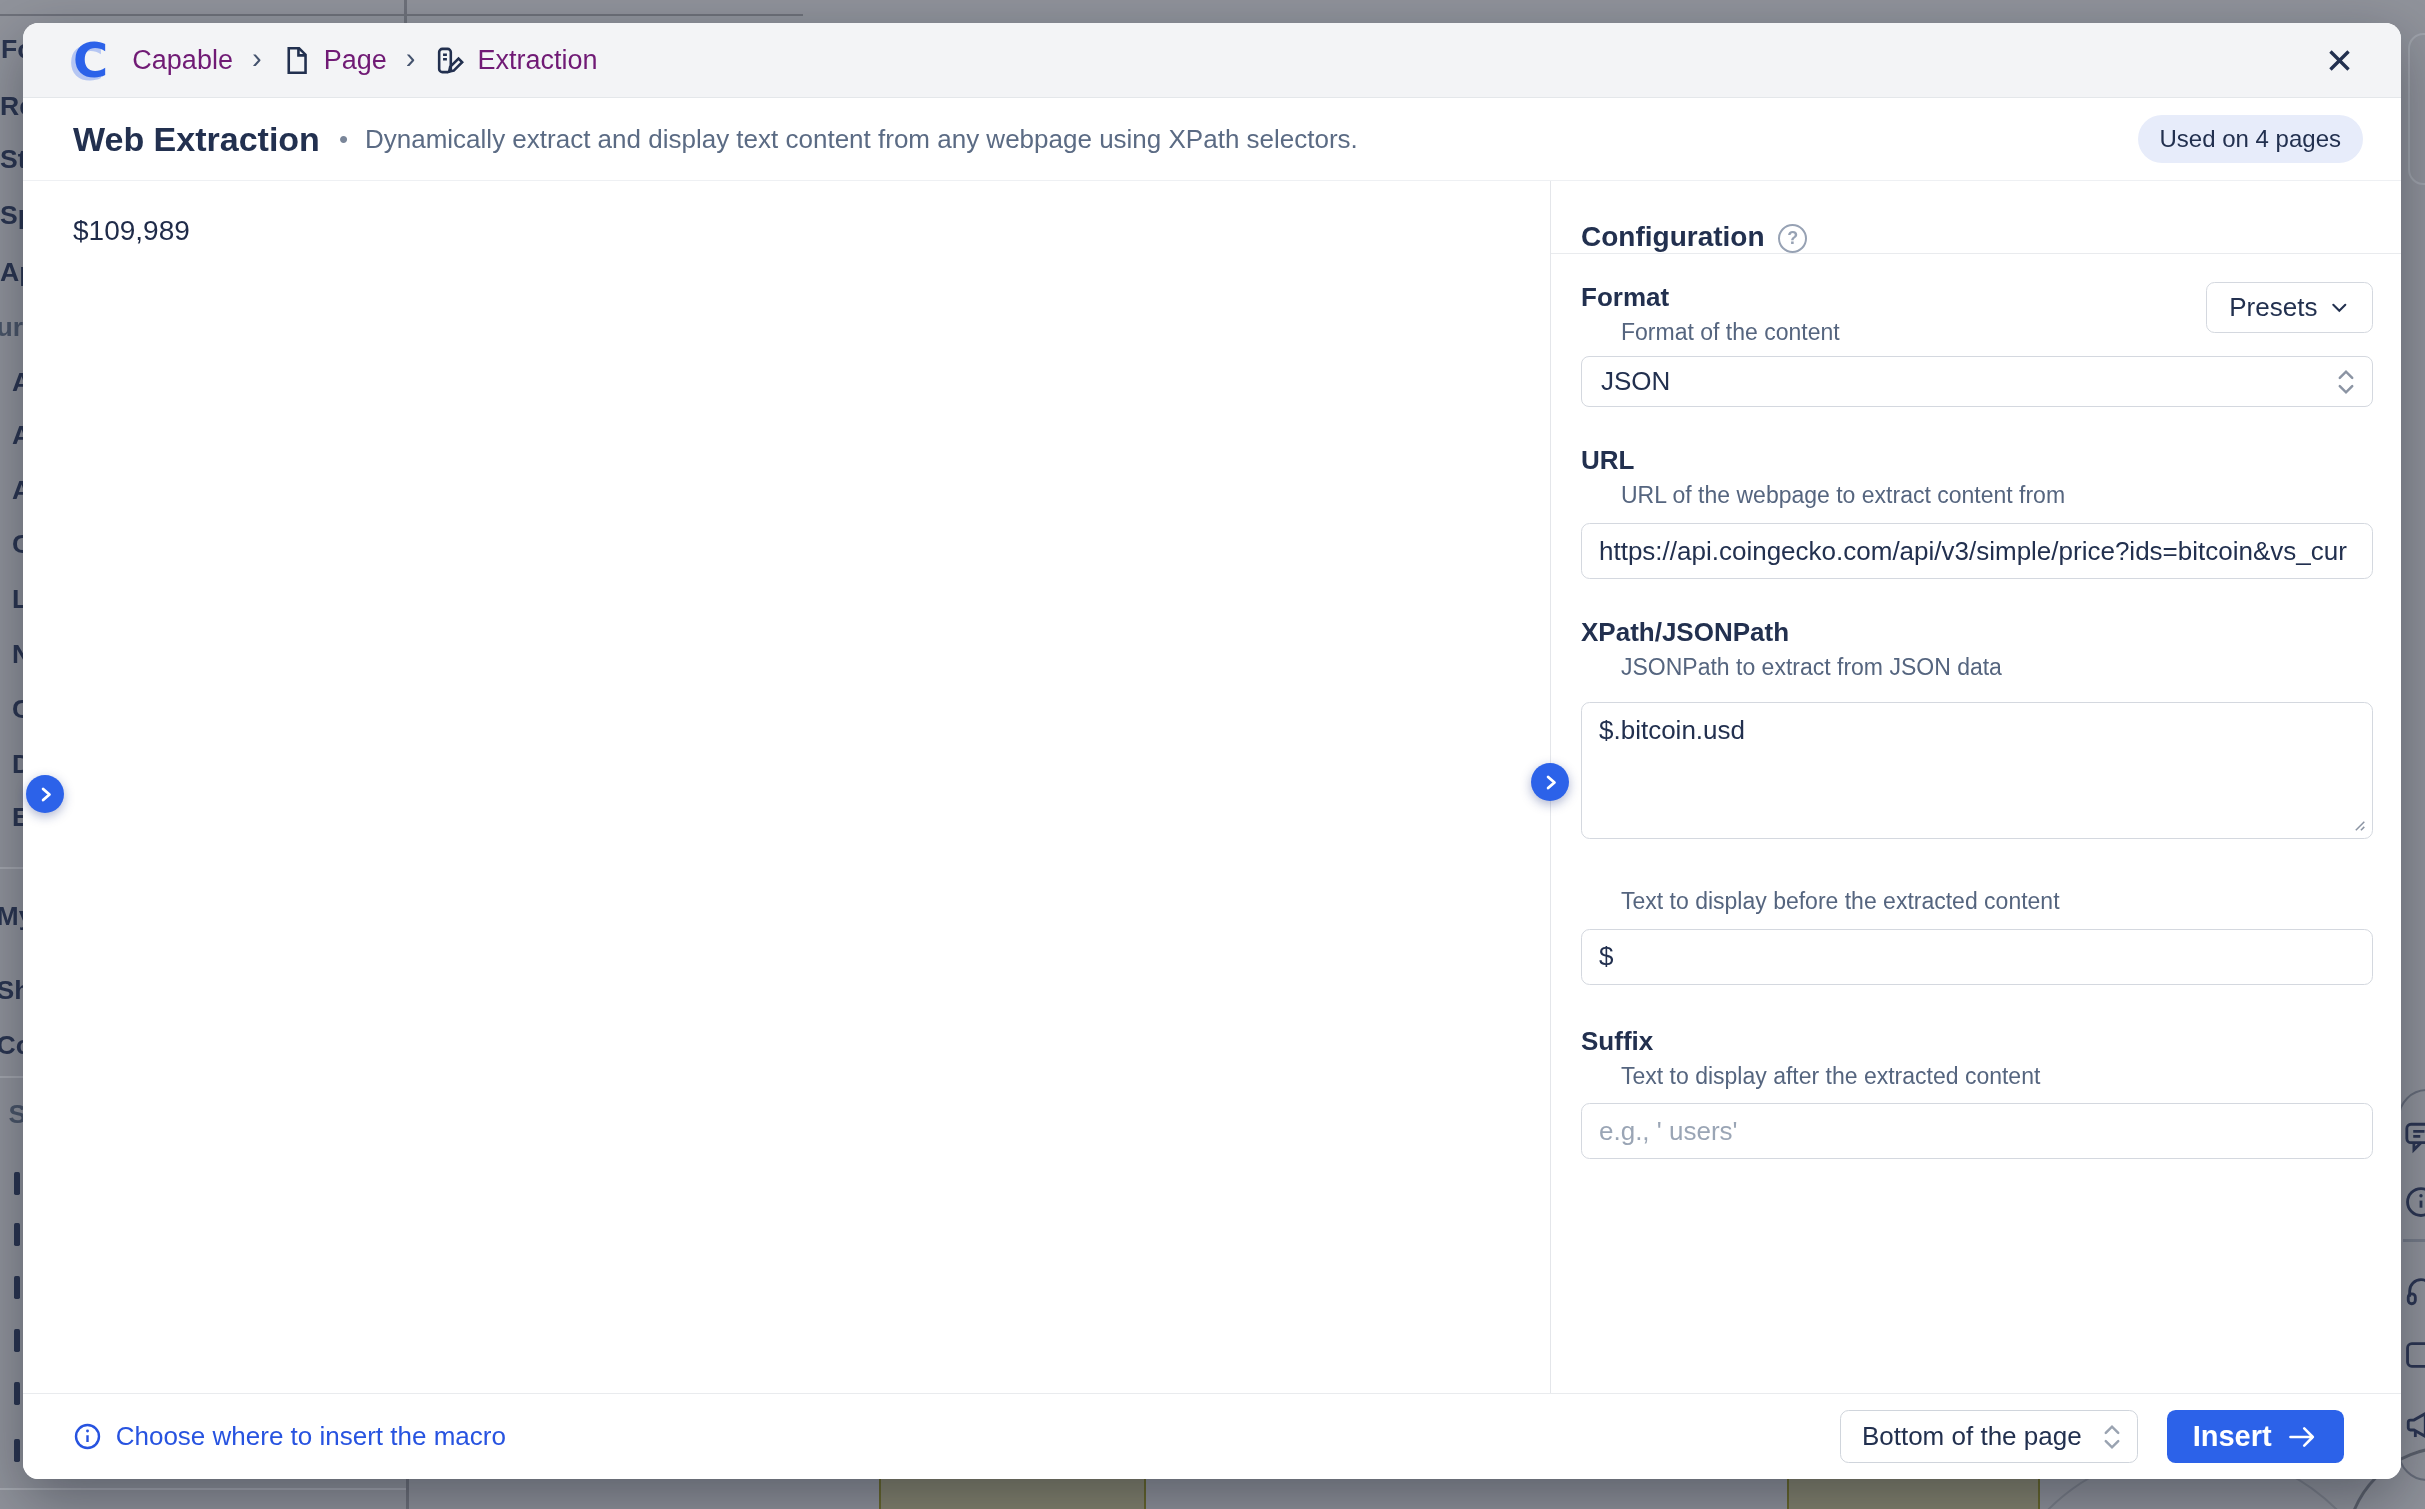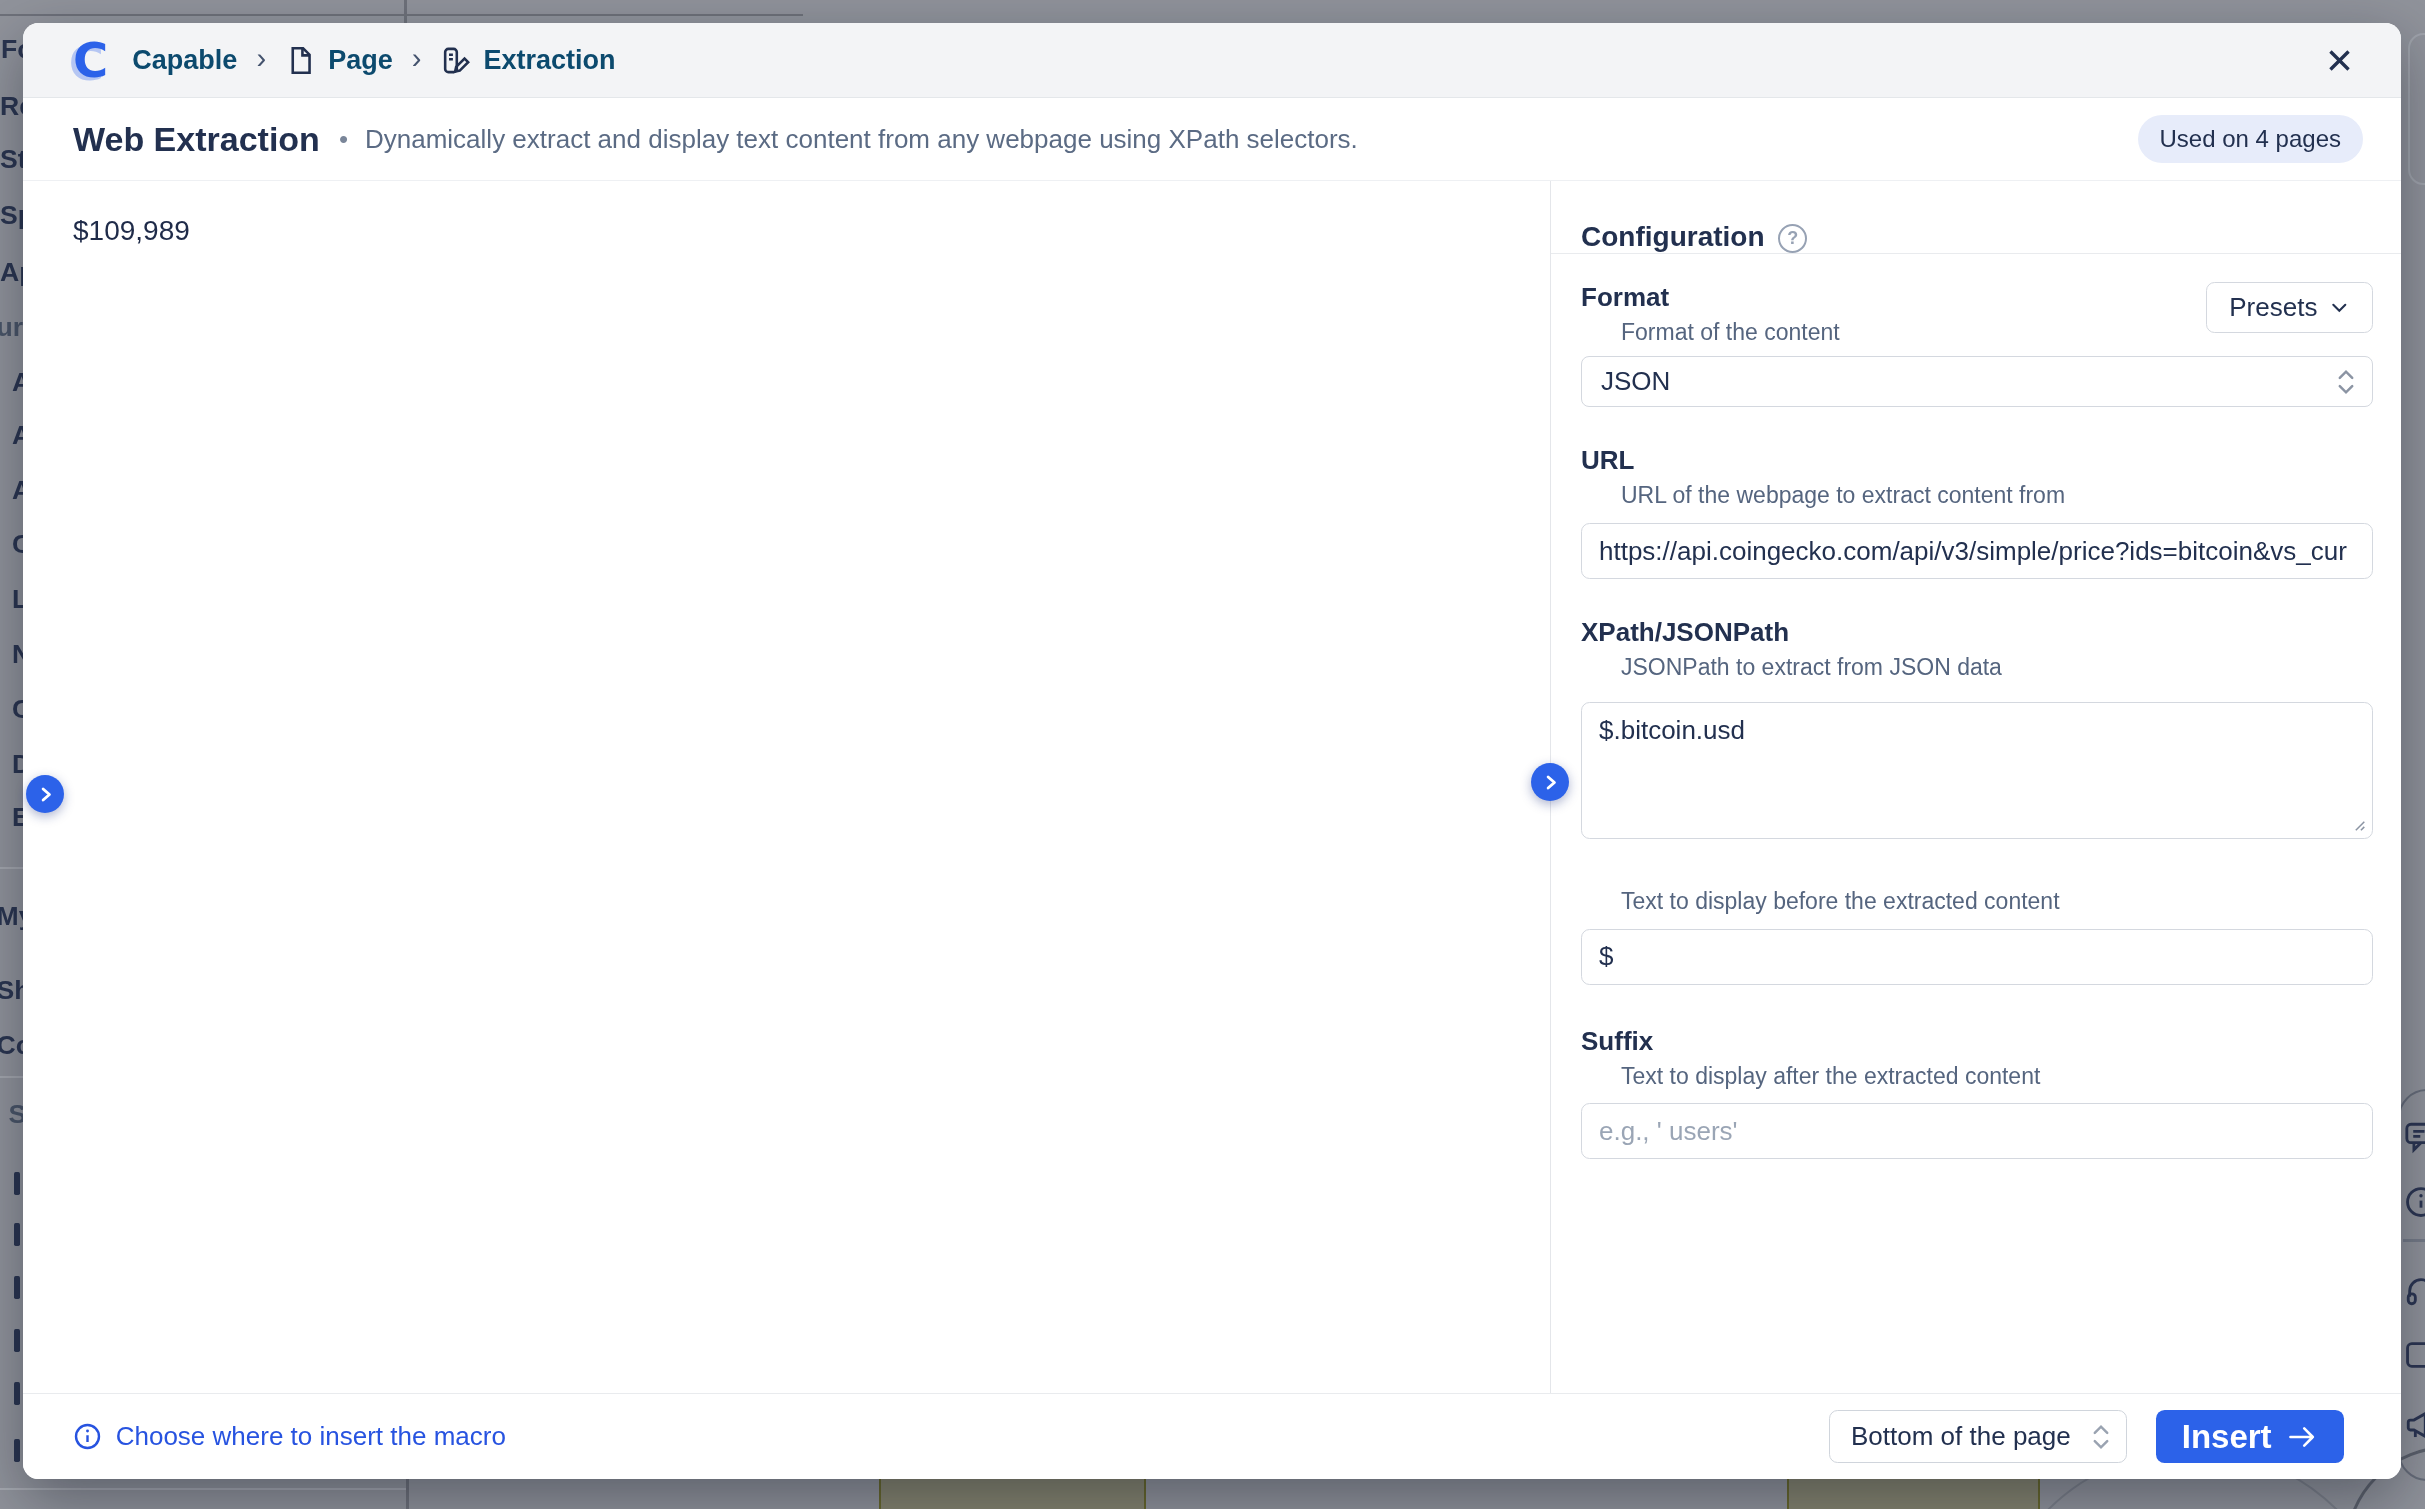--- a/index.html
+++ b/index.html
@@ -26,21 +26,21 @@
 
   
   .modal { position:absolute; left:23px; top:23px; width:2378px; height:1456px; background:#ffffff;
            border-radius:15.4px; box-shadow:0 20.6px 60px rgba(10,15,30,.38); display:flex; flex-direction:column; overflow:hidden; }
 
   .crumb-bar { height:75px; flex:0 0 75px; background:#f3f4f6; border-bottom:1.7px solid #e4e7ea;
                display:flex; align-items:center; justify-content:space-between; padding:0 38px 0 50px; }
   .crumbs { display:flex; align-items:center; gap:19px; }
   .logo { font-size:48px; font-weight:900; color:#2c62e9; line-height:1; margin-right:5.1px;
           text-shadow:-4.3px 2.6px 0 rgba(130,160,240,.55); font-family:"DejaVu Sans",sans-serif; }
-  .crumb { font-size:27px; font-weight:700; color:#0c4a6e; }
+  .crumb { font-size:27px; font-weight:400; color:#701a75; }
   .crumb-sep { font-size:29px; color:#44536e; font-weight:400; transform:translateY(-1.7px); }
   .crumb-ic { width:31px; height:31px; color:#22304f; margin-right:-6.9px; }
   .close-btn { width:48px; height:48px; border:none; background:transparent; color:#22304f; cursor:pointer;
                display:flex; align-items:center; justify-content:center; }
 
   .title-row { height:83px; flex:0 0 83px; display:flex; align-items:center; padding:0 38px 0 50px;
                border-bottom:1.7px solid #eef0f3; background:#fff; }
   .page-title { font-size:34px; font-weight:700; color:#22304f; }
   .title-dot { font-size:26px; color:#7a8699; margin:0 17px 0 19px; }
   .title-desc { font-size:26px; color:#5b6b84; flex:1; }
@@ -80,21 +80,21 @@
   .resize-corner { position:absolute; right:6.9px; bottom:6.9px; color:#8b94a3; }
 
   .foot { height:86px; flex:0 0 86px; border-top:1.7px solid #e9ebee; display:flex; align-items:center;
           justify-content:space-between; padding:0 57px 0 50px; background:#fff; }
   .hint-link { display:flex; align-items:center; gap:13.7px; font-size:26px; color:#2753e0; text-decoration:none; cursor:pointer; }
   .foot-right { display:flex; align-items:center; gap:29px; }
   .pos-select { position:relative; display:flex; align-items:center; height:53px; border:1.7px solid #d0d5dc; border-radius:8.6px;
                 background:#fff; font-size:26px; color:#22304f; padding:0 55px 0 20.6px; cursor:pointer; font-family:inherit; }
   .pos-select .carets { position:absolute; right:13.7px; top:50%; transform:translateY(-50%); color:#9aa3b1; }
   .insert-btn { display:flex; align-items:center; gap:15.4px; height:53px; padding:0 26px; background:#2c62e9; border:none;
-                border-radius:8.6px; color:#fff; font-size:33px; font-weight:600; cursor:pointer; font-family:inherit; }
+                border-radius:8.6px; color:#fff; font-size:29px; font-weight:600; cursor:pointer; font-family:inherit; }
 
   .round-btn { position:absolute; width:38px; height:38px; border-radius:50%; background:#2c62e9; border:none; cursor:pointer;
                display:flex; align-items:center; justify-content:center; box-shadow:0 3.4px 10.3px rgba(20,40,120,.35); z-index:5; }
 </style>
 </head>
 <body>
 
 <div class="screen">
 
   <div class="bd topline-h"></div>

